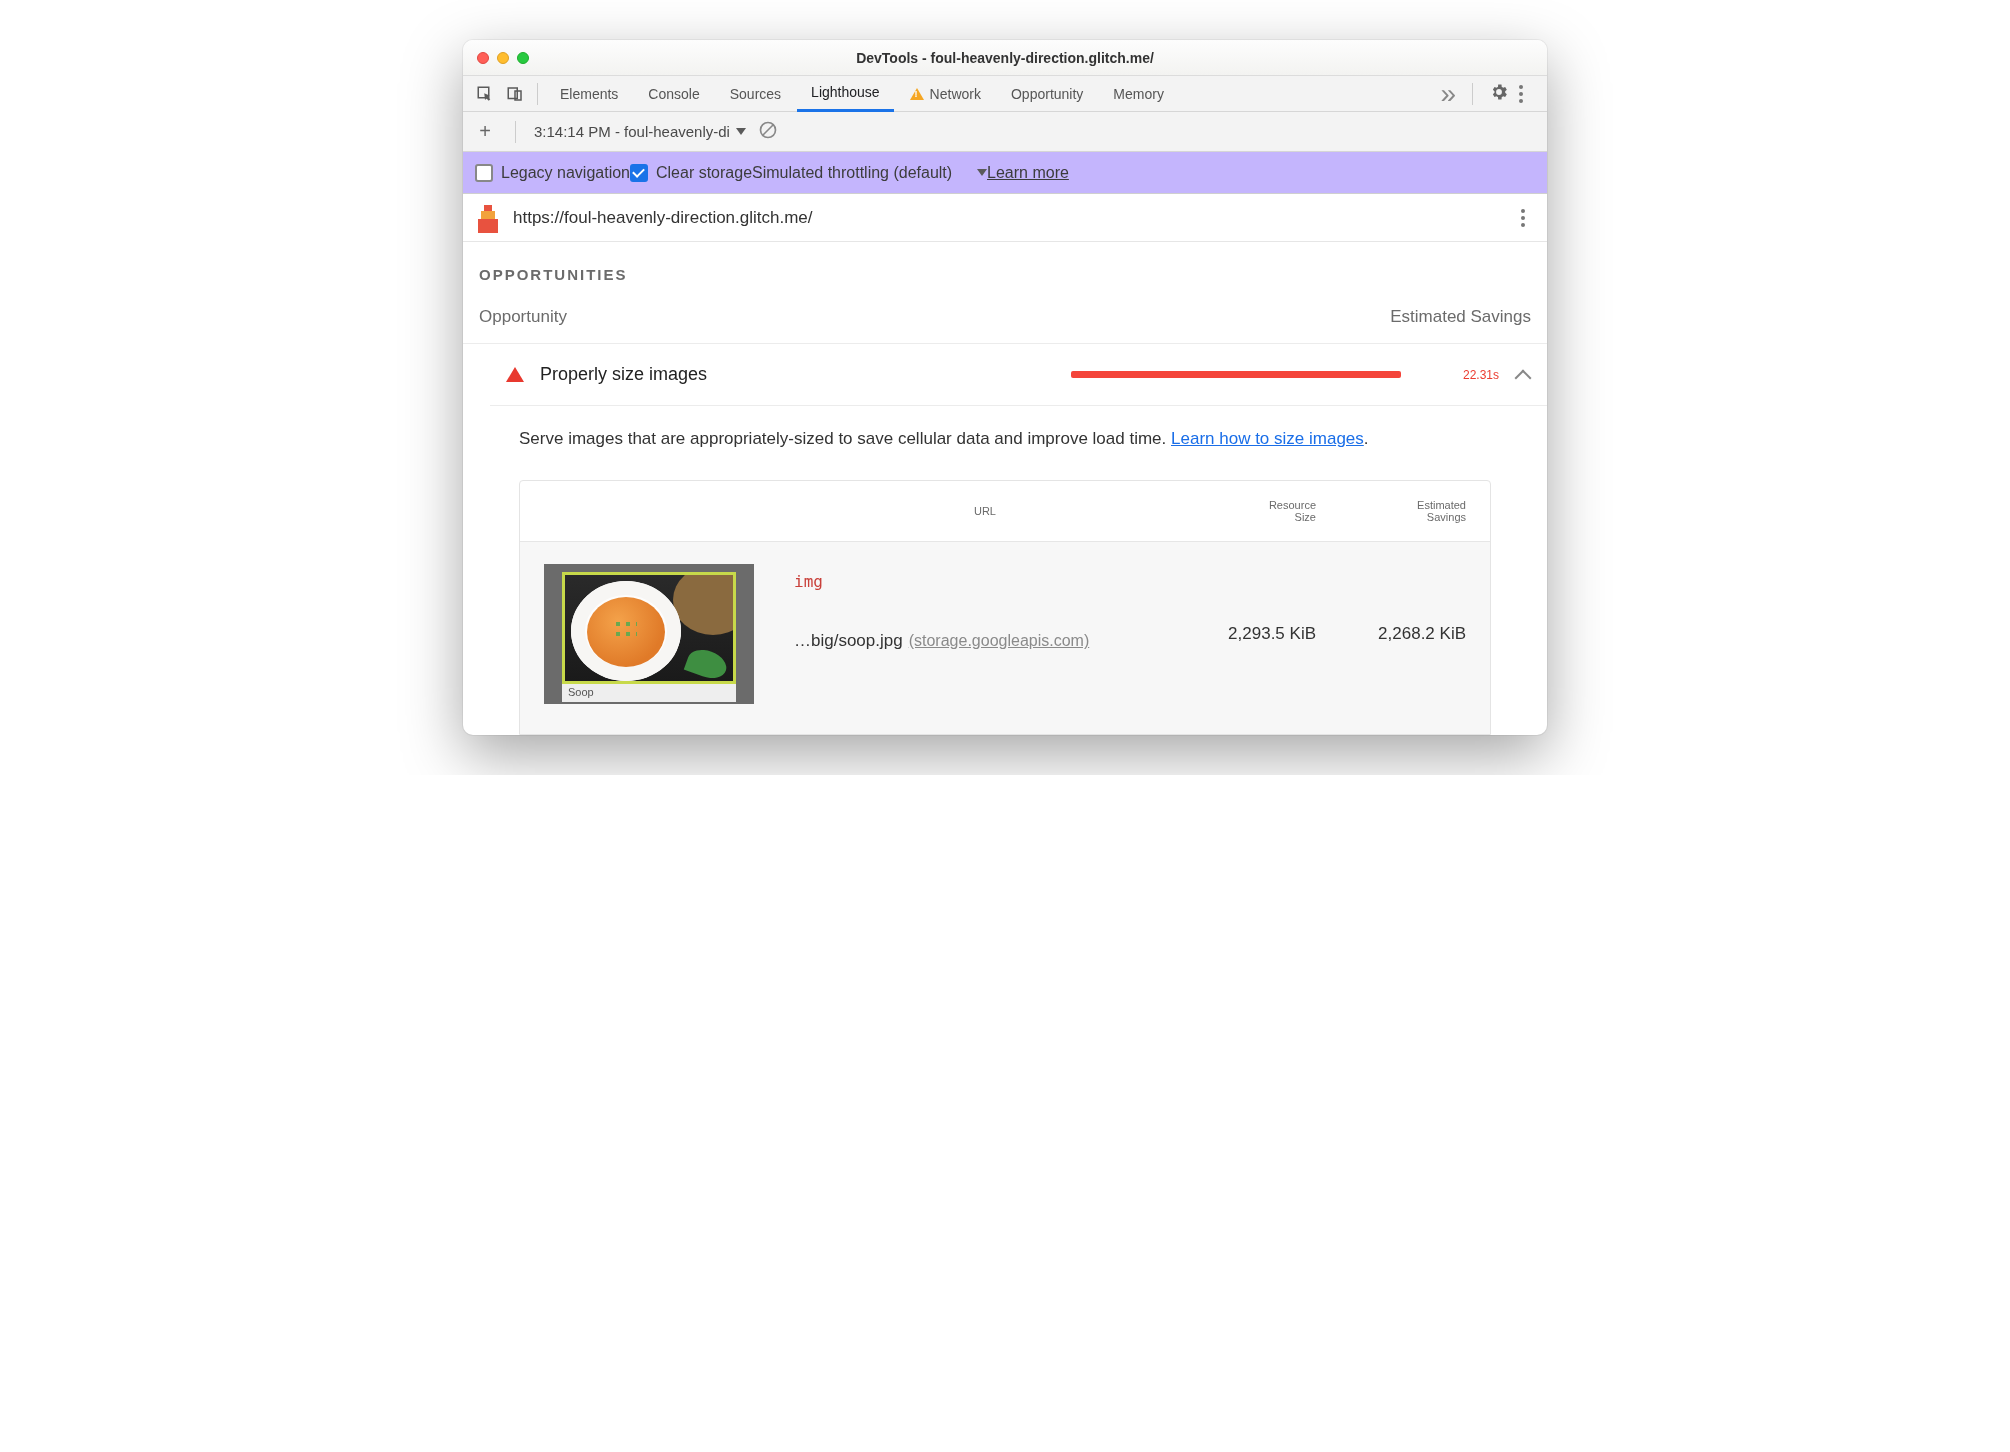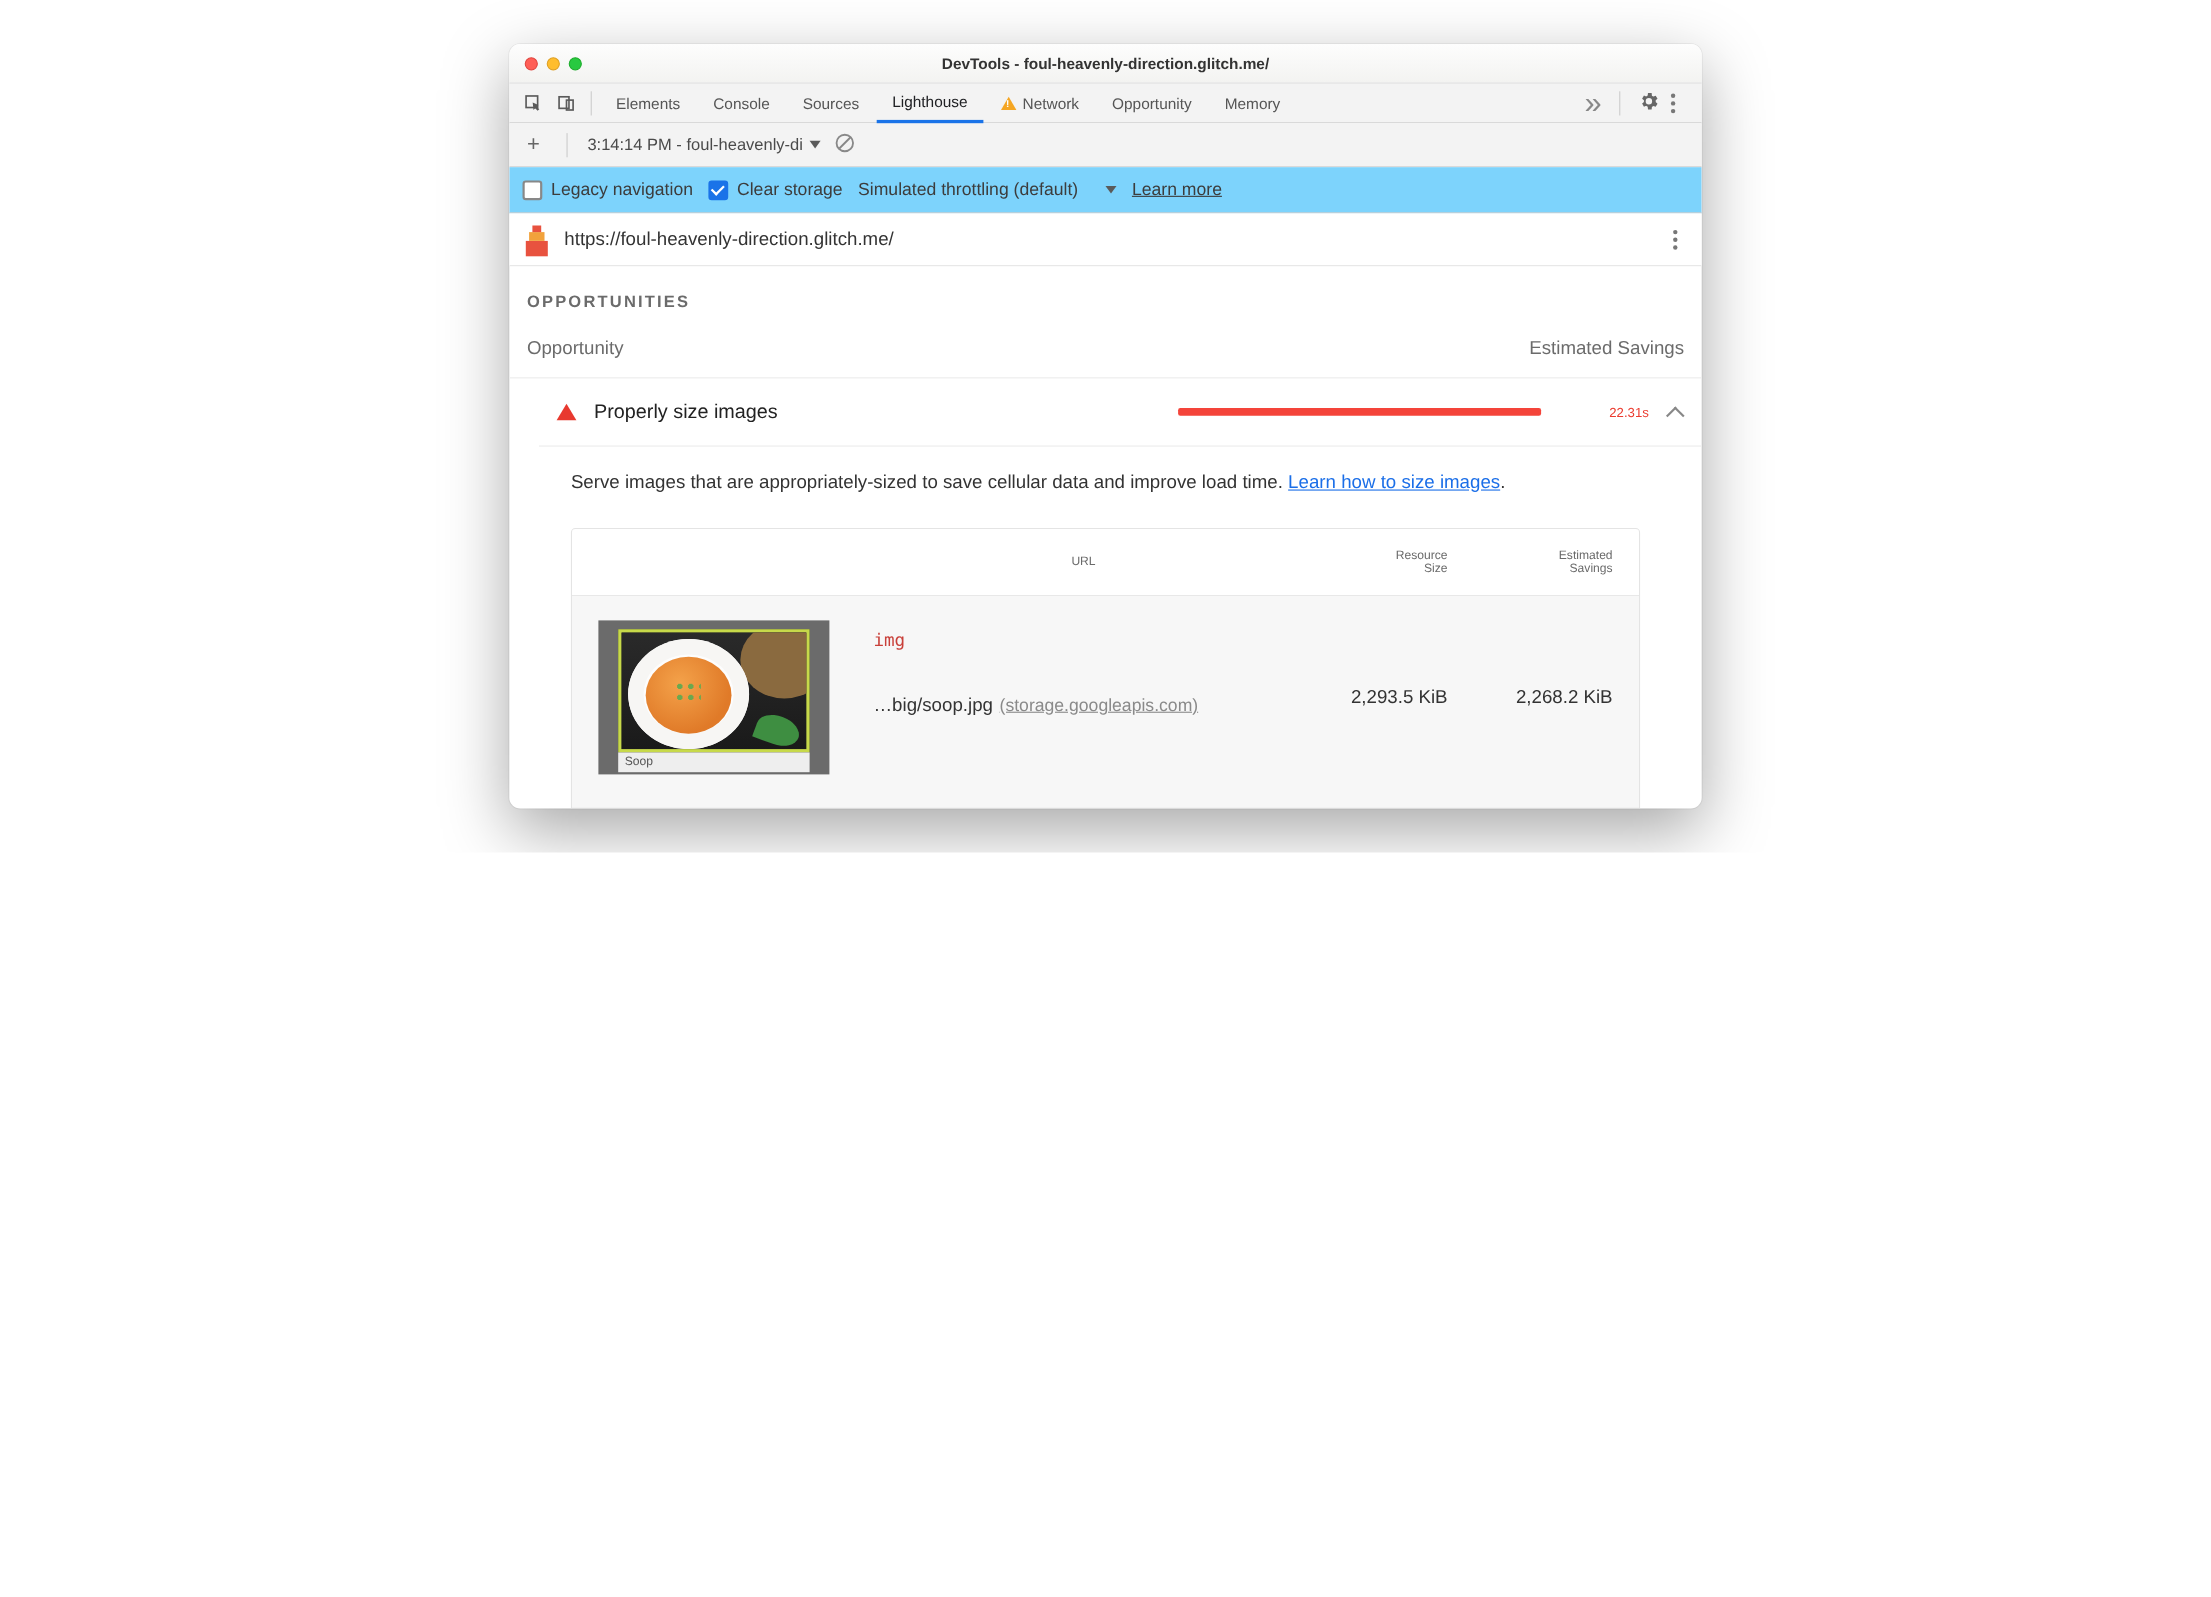--- a/index.html
+++ b/index.html
@@ -48,22 +48,22 @@
   .overflow { margin-left:auto; display:flex; align-items:center; gap:10px; padding-right:6px; }
   .secondbar {
     height:40px; background:#f3f3f3; border-bottom:1px solid #d6d6d6;
     display:flex; align-items:center; gap:12px; padding:0 10px; font-size:15px; color:#4d4d4d;
   }
   .plus { font-size:20px; color:#666; width:24px; text-align:center; }
   .run-select { display:flex; align-items:center; gap:6px; color:#4a4a4a; }
   .tri-down { width:0;height:0;border-left:5px solid transparent;border-right:5px solid transparent;border-top:7px solid #5a5a5a; }
   .ban svg { width:20px; height:20px; stroke:#888; fill:none; stroke-width:2; }
   .optionsbar {
-    height:42px; background:#7dd3fc; border-bottom:1px solid #cfcfcf;
-    display:flex; align-items:center; gap:14px; padding:0 12px; font-size:16px; color:#3c3c3c;
+    height:42px; background:#c4b5fd; border-bottom:1px solid #cfcfcf;
+    display:flex; align-items:center; padding:0 12px; font-size:16px; color:#3c3c3c;
   }
   .cb { width:18px; height:18px; border:2px solid #888; border-radius:3px; background:#fff; display:inline-flex; align-items:center; justify-content:center; }
   .cb.checked { background:#1a73e8; border-color:#1a73e8; }
   .cb.checked::after { content:""; width:5px; height:9px; border:solid #fff; border-width:0 2.5px 2.5px 0; transform:rotate(45deg); margin-top:-2px; }
   .opt { display:flex; align-items:center; gap:8px; }
   .link-u { text-decoration:underline; color:#3c3c3c; }
   .urlbar {
     height:48px; background:#fff; border-bottom:1px solid #e6e6e6;
     display:flex; align-items:center; gap:12px; padding:0 12px; font-size:17px; color:#333;
   }

